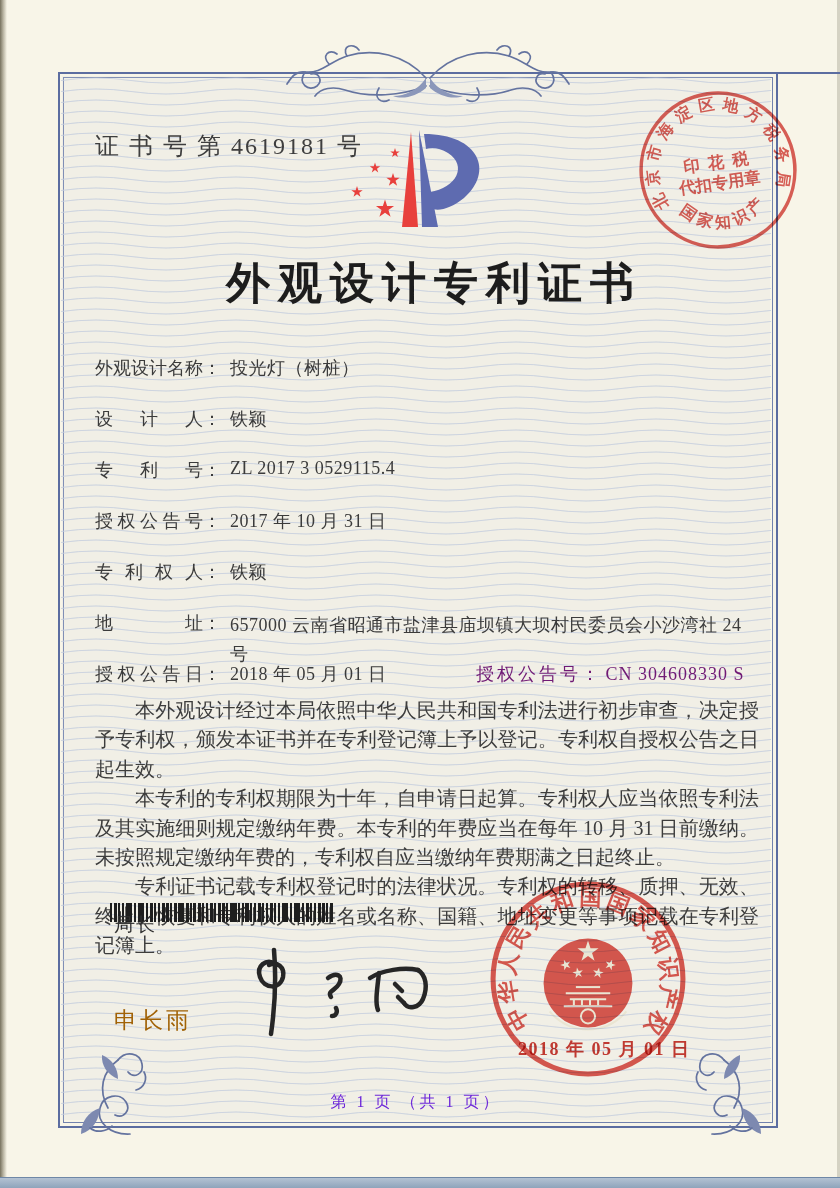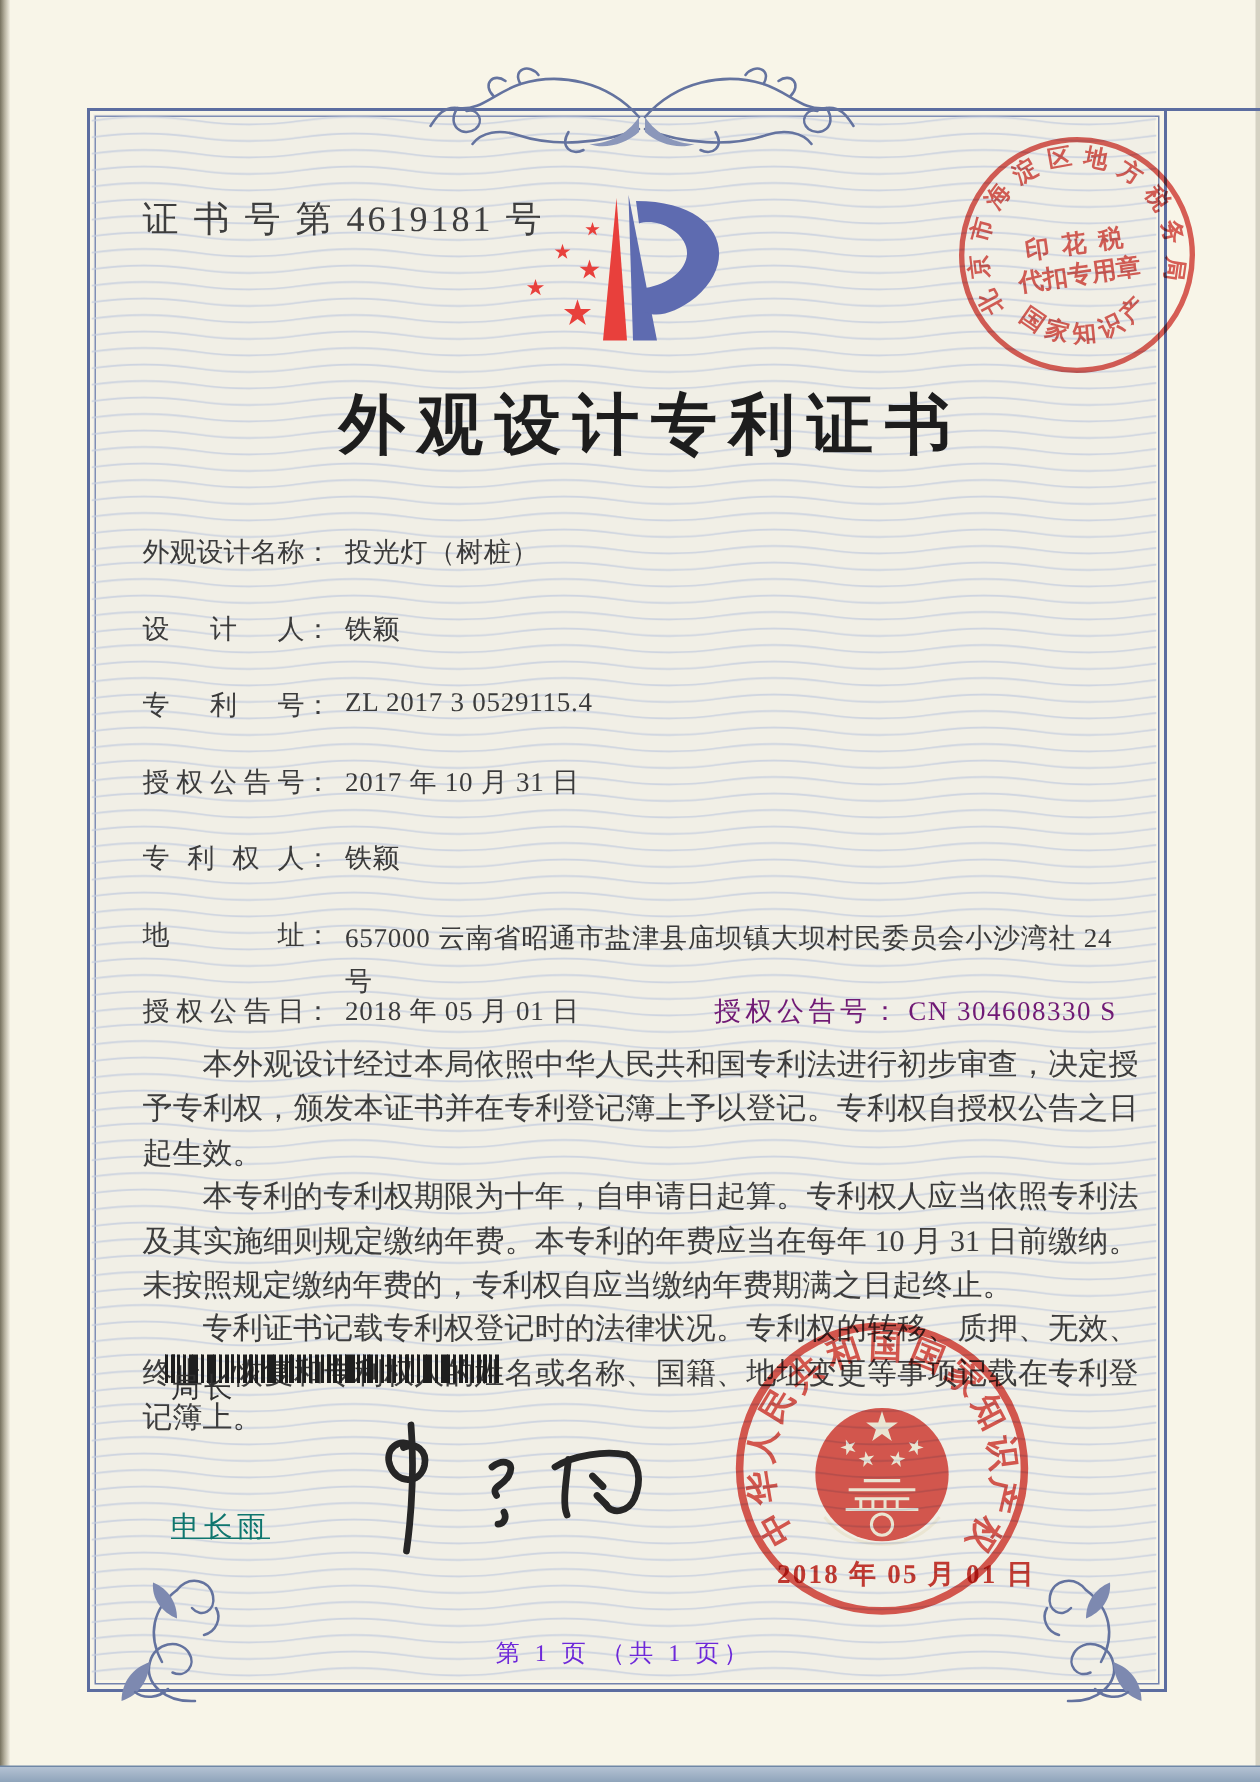--- a/index.html
+++ b/index.html
@@ -28,21 +28,21 @@
   .row-right{position:absolute;left:476px;top:662px;font-size:18px;color:#701a75;letter-spacing:1px;}
   .row-right .rl{letter-spacing:3px;}
   .bodytext{position:absolute;left:95px;top:696px;width:664px;font-size:20px;line-height:29.4px;color:#3d3d3d;text-align:justify;}
   .bodytext p{margin:0;text-indent:2em;}
   .barcode{position:absolute;left:110px;top:903px;width:224px;height:19px;
     background:
       repeating-linear-gradient(90deg,#1e1e1e 0 2px,rgba(0,0,0,0) 2px 4px),
       repeating-linear-gradient(90deg,#1e1e1e 0 1px,rgba(0,0,0,0) 1px 6px),
       repeating-linear-gradient(90deg,rgba(0,0,0,0) 0 5px,#1e1e1e 5px 7px,rgba(0,0,0,0) 7px 13px);}
   .sig-title{position:absolute;left:114px;top:912px;font-size:19px;letter-spacing:3px;color:#303030;}
-  .sig-name{position:absolute;left:114px;top:1005px;font-size:19px;letter-spacing:3px;color:#0f766e;text-decoration:underline;}
+  .sig-name{position:absolute;left:114px;top:1005px;font-size:23px;letter-spacing:3px;color:#a16207;}
   .sig-svg{position:absolute;left:238px;top:946px;}
   .seal-svg{position:absolute;left:487px;top:878px;mix-blend-mode:multiply;opacity:.93;}
   .seal-date{position:absolute;left:518px;top:1037px;font-size:18px;letter-spacing:1.5px;color:#cb3d36;font-weight:600;mix-blend-mode:multiply;}
   .stamp-svg{position:absolute;left:636px;top:88px;mix-blend-mode:multiply;opacity:.9;}
   .footer{position:absolute;left:58px;top:1092px;width:716px;text-align:center;font-size:16px;letter-spacing:3px;color:#6d28d9;}
   .logo-svg{position:absolute;left:340px;top:120px;}
   .dragon-svg{position:absolute;left:283px;top:42px;}
   .flourish-l{position:absolute;left:50px;top:1038px;}
   .flourish-r{position:absolute;left:692px;top:1038px;}
   svg text{font-family:"Liberation Serif","DejaVu Serif",serif;}

